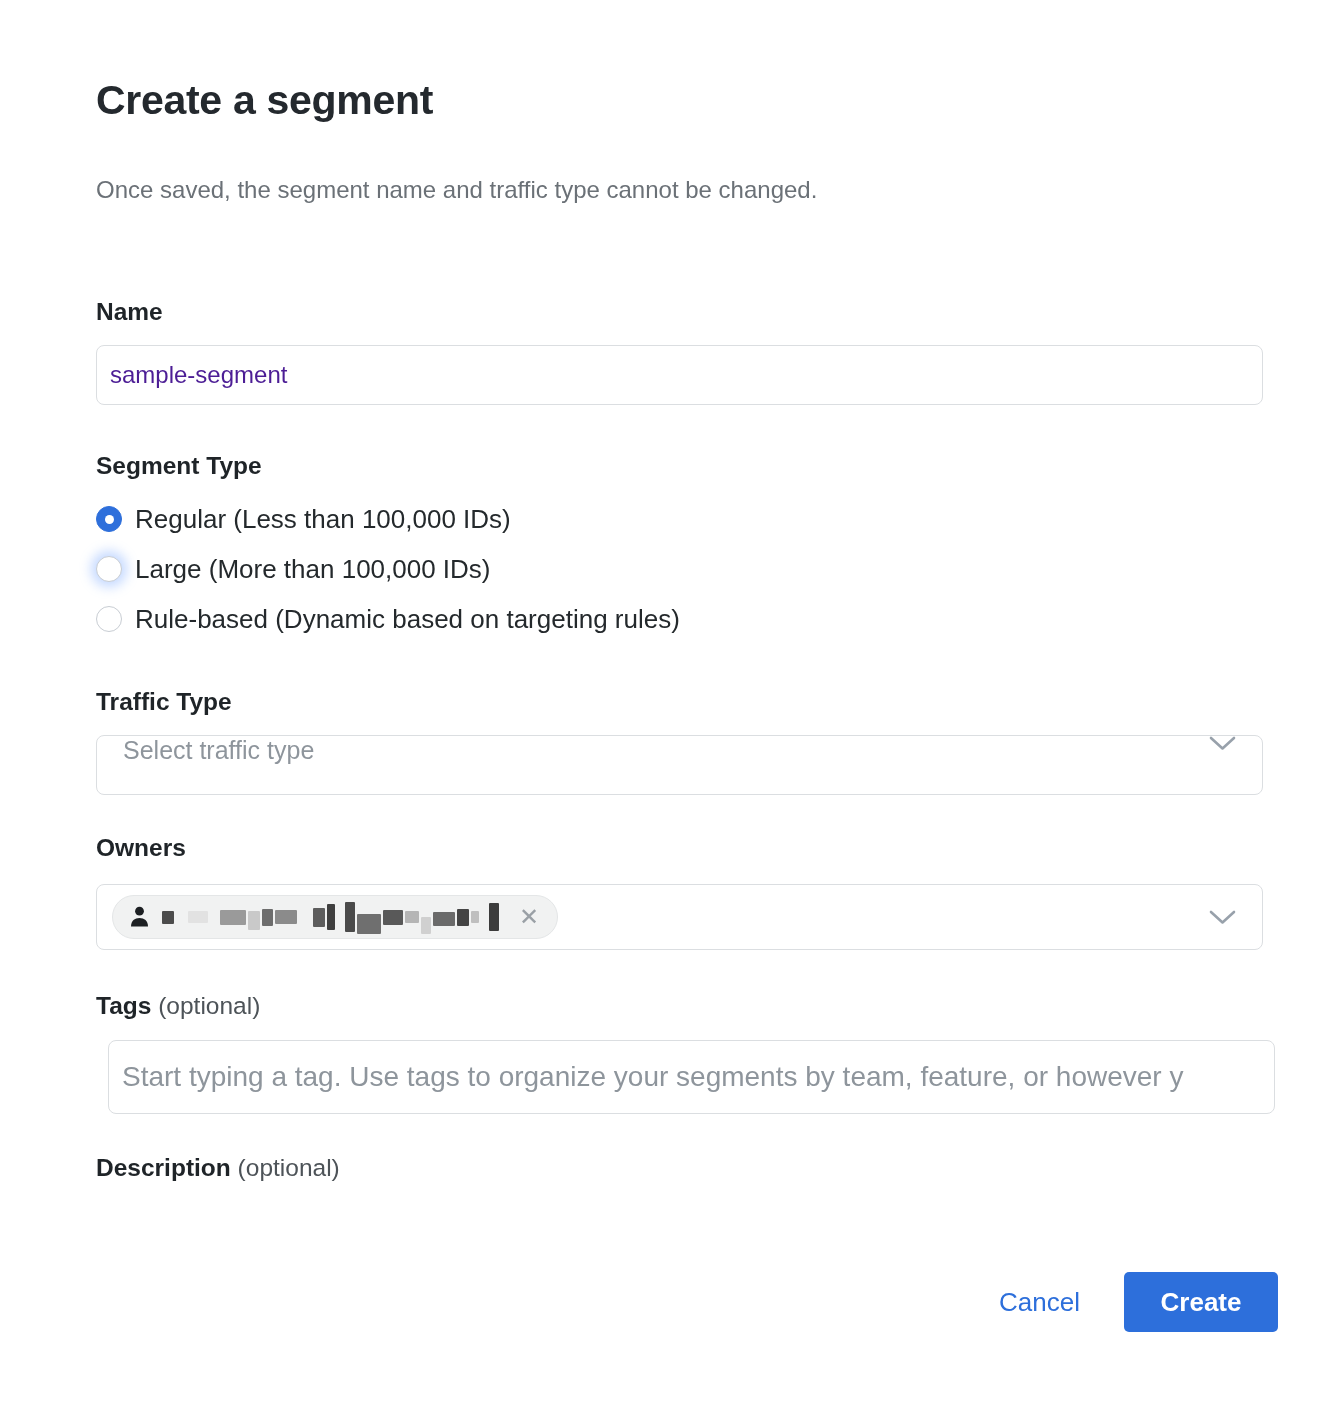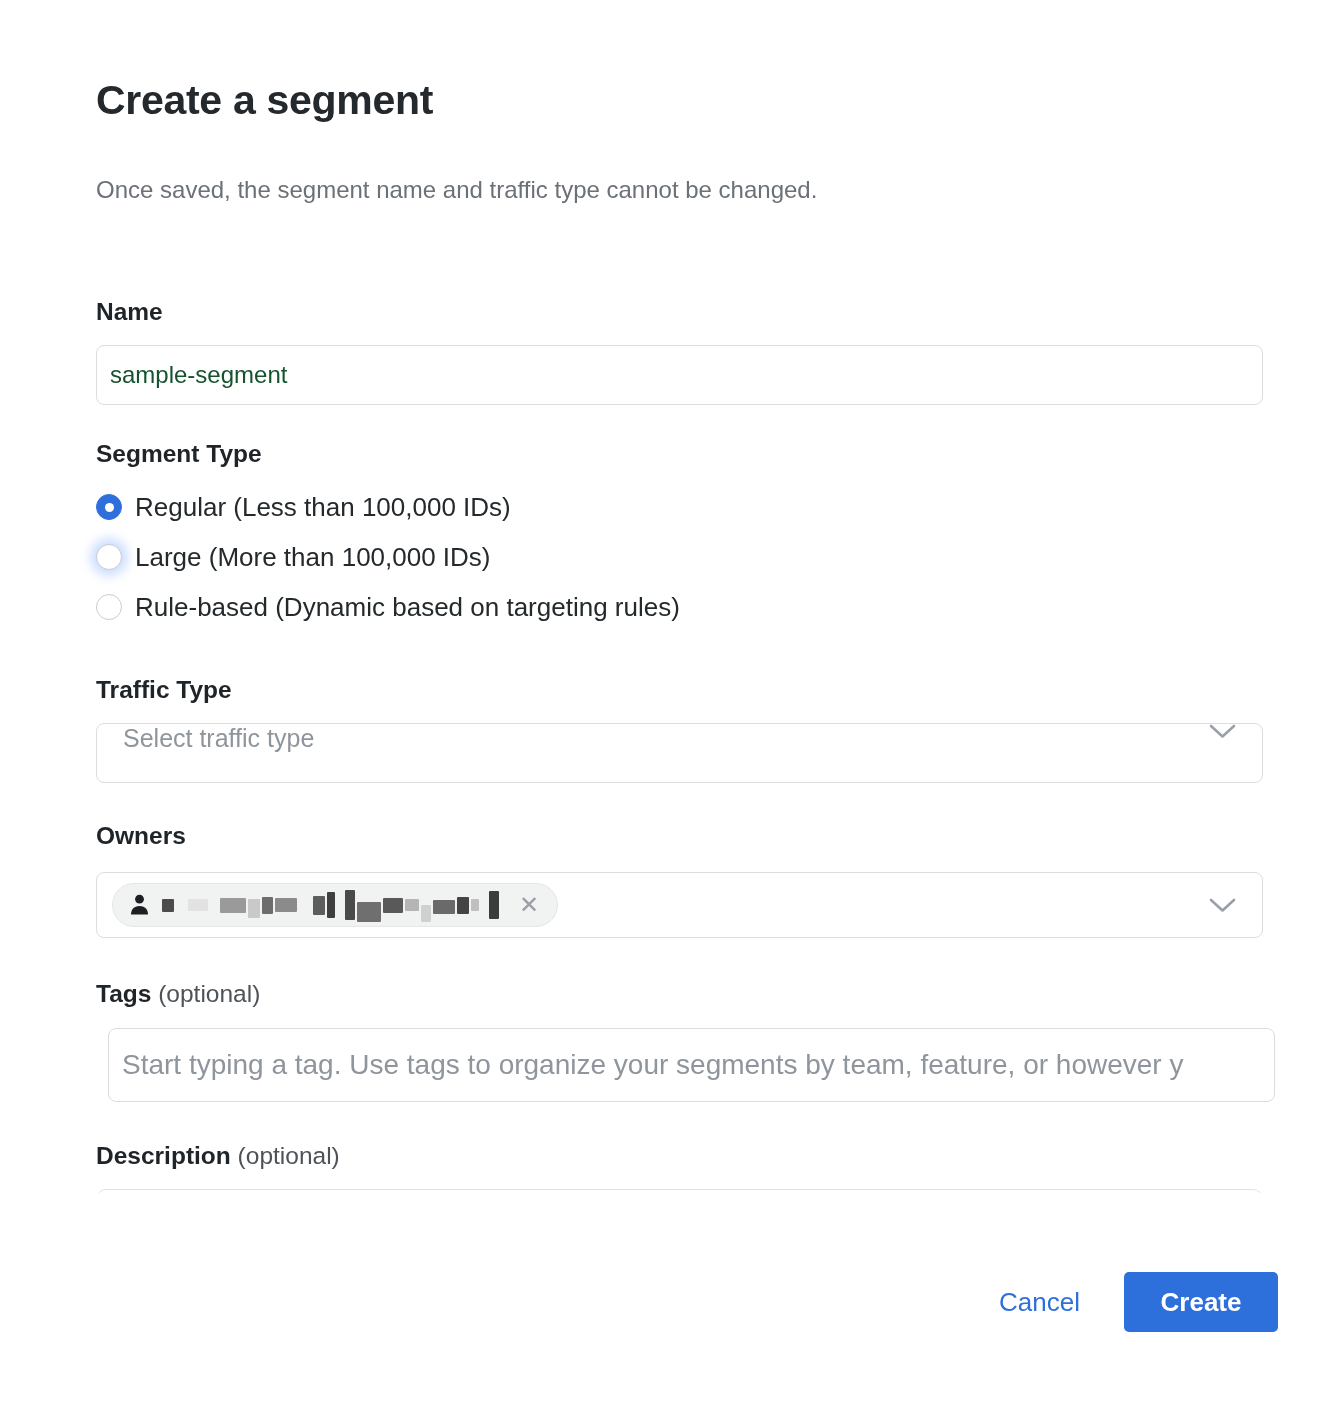--- a/index.html
+++ b/index.html
@@ -17,30 +17,30 @@
     letter-spacing:-0.3px;color:#24292e;
   }
   .subtitle{
     margin-top:52px;font-size:24px;line-height:28px;color:#6b7177;
   }
   .field-label{
     margin-top:0;font-size:24.5px;line-height:28px;font-weight:700;color:#1f2428;
   }
   .optional{font-weight:400;color:#4d5358;}
   .mt-name{margin-top:94px;}
-  .mt-segtype{margin-top:35px;}
+  .mt-segtype{margin-top:47px;}
   .mt-traffic{margin-top:44px;}
   .mt-owners{margin-top:39px;}
   .mt-tags{margin-top:42px;}
   .mt-desc{margin-top:40px;}
 
   .text-input{
     box-sizing:border-box;display:block;margin-top:19px;
     width:1167px;height:60px;border:1.5px solid #dbdee1;border-radius:8px;
-    font-family:"Liberation Sans",sans-serif;font-size:24px;color:#14532d;
+    font-family:"Liberation Sans",sans-serif;font-size:24px;color:#4c1d95;
     padding:16px 13px;outline:none;background:#fff;
   }
   .text-input::placeholder{color:#8e959c;}
   .tags-input{height:74px;margin-top:20px;font-size:28px;margin-left:12px;}
 
   .radio-group{margin-top:14px;}
   .radio-row{display:flex;align-items:center;height:50px;cursor:pointer;}
   .radio-circle{
     box-sizing:border-box;width:26px;height:26px;border-radius:50%;
     border:1.5px solid #c8cdd3;background:#fff;flex:0 0 26px;position:relative;

